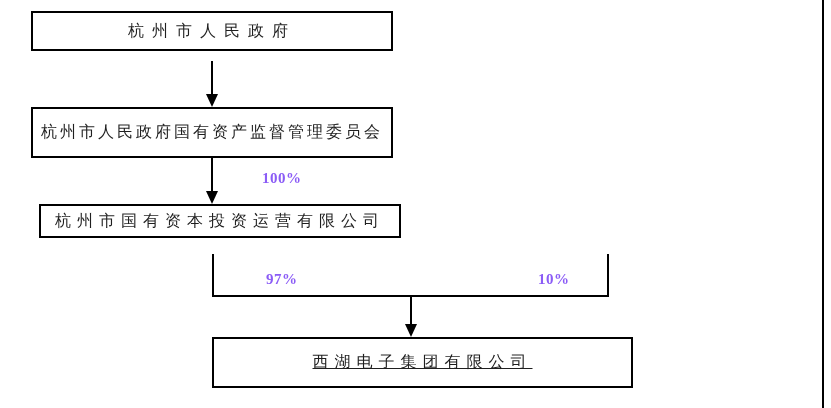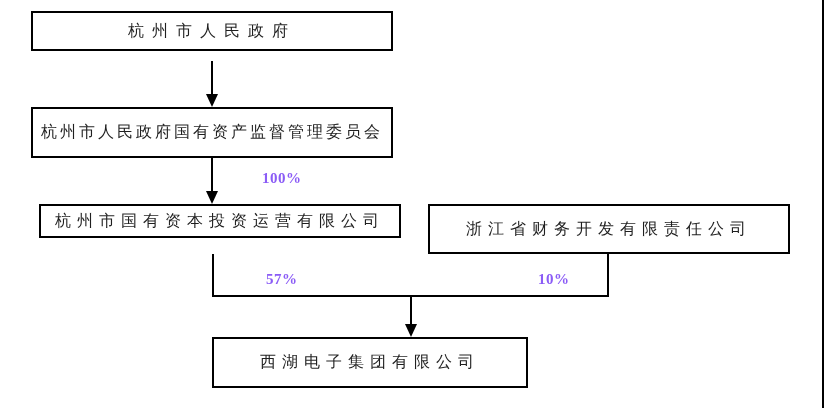--- a/index.html
+++ b/index.html
@@ -50,21 +50,21 @@
     font-weight: bold;
     font-size: 15px;
     color: #8b5cf6;
     letter-spacing: 0.5px;
   }
   
   .n1 { left: 31px;  top: 11px;  width: 362px; height: 40px; letter-spacing: 8px; }
   .n2 { left: 31px;  top: 107px; width: 362px; height: 51px; letter-spacing: 3px; }
   .n3 { left: 39px;  top: 204px; width: 362px; height: 34px; letter-spacing: 6px; }
   .n4 { left: 428px; top: 204px; width: 362px; height: 50px; letter-spacing: 6px; }
-  .n5 { left: 212px; top: 337px; width: 316px; height: 51px; letter-spacing: 6px; }
+  .n5 { left: 212px; top: 337px; width: 421px; height: 51px; letter-spacing: 6px; text-decoration: underline; }
   
   .v1 { left: 211px; top: 61px;  height: 36px; }
   .a1 { left: 206px; top: 94px; }
   .v2 { left: 211px; top: 158px; height: 35px; }
   .a2 { left: 206px; top: 191px; }
   .v3 { left: 212px; top: 254px; height: 43px; }
   .v4 { left: 607px; top: 254px; height: 43px; }
   .bus { left: 212px; top: 295px; width: 397px; }
   .v5 { left: 410px; top: 297px; height: 28px; }
   .a3 { left: 405px; top: 324px; }
@@ -92,37 +92,34 @@
   </div>
 
   <div class="node n2">
     <span>杭州市人民政府国有资产监督管理委员会</span>
   </div>
 
   <div class="node n3">
     <span>杭州市国有资本投资运营有限公司</span>
   </div>
 
-  <div class="node n4">
-    <span>浙江省财务开发有限责任公司</span>
-  </div>
 
   <div class="node n5">
     <span>西湖电子集团有限公司</span>
   </div>
 
   <div class="vline v1"></div>
   <div class="arrowhead a1"></div>
 
   <div class="vline v2"></div>
   <div class="arrowhead a2"></div>
   <span class="pct p100">100%</span>
 
   <div class="vline v3"></div>
-  <span class="pct p90">57%</span>
+  <span class="pct p90">97%</span>
   <div class="vline v4"></div>
   <span class="pct p10">10%</span>
   <div class="hline bus"></div>
   <div class="vline v5"></div>
   <div class="arrowhead a3"></div>
 
   <div class="page-border"></div>
 
 </div>
 

